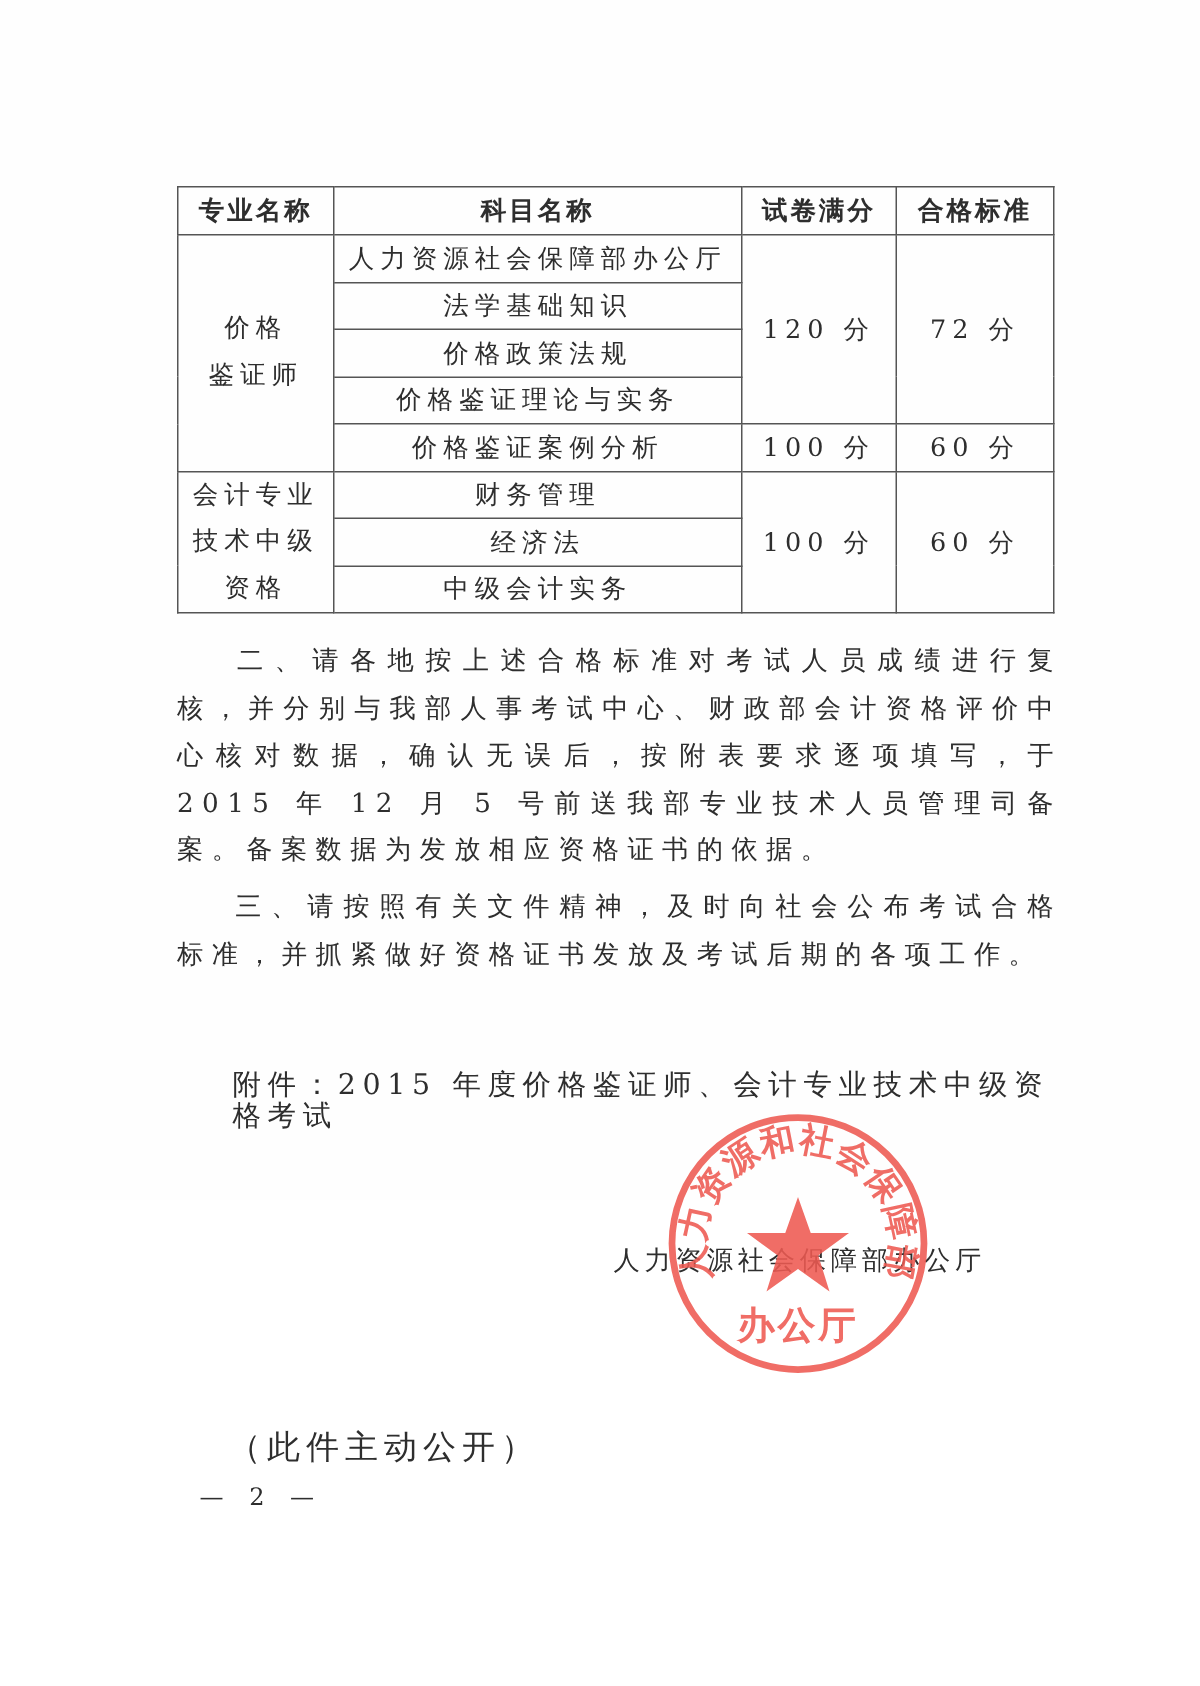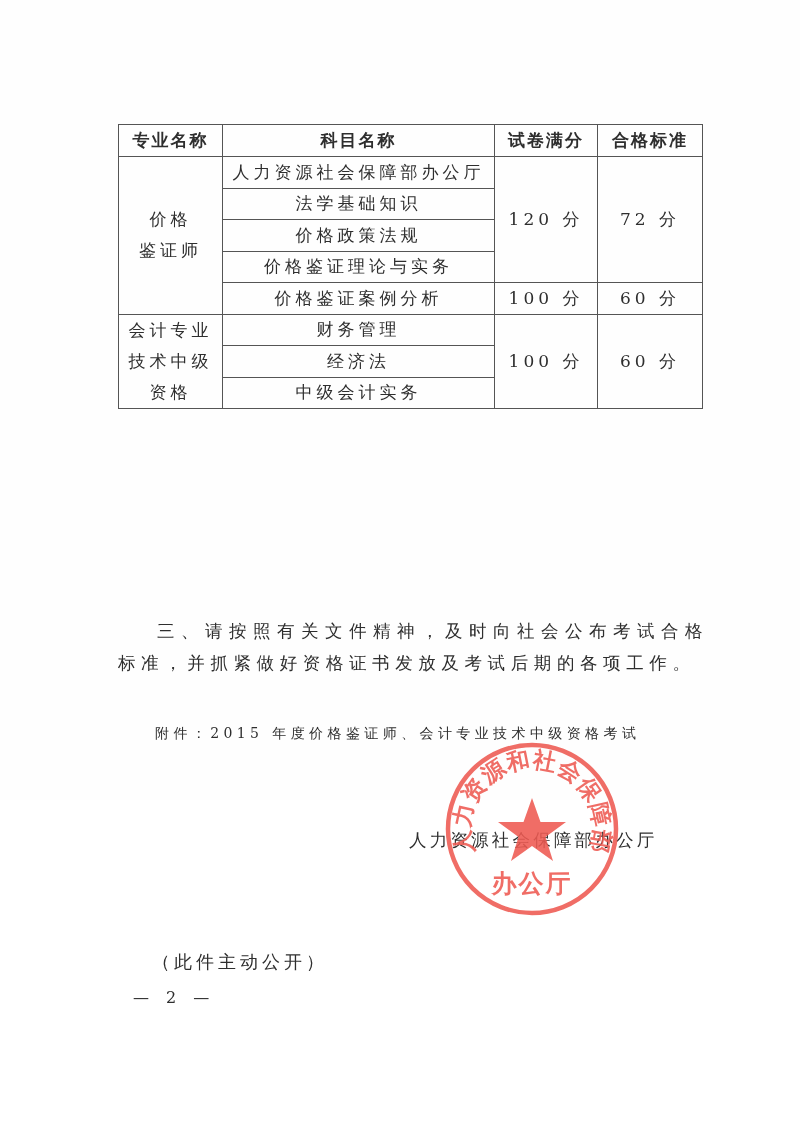--- a/index.html
+++ b/index.html
@@ -50,28 +50,28 @@
       left: 118px;
       width: 590px;
       font-size: 17.5px;
       line-height: 31.5px;
       letter-spacing: 5.6px;
       text-align: justify;
       color: #2e2e2e;
     }
     .para .indent { display: inline-block; width: 38px; }
     #para2 { top: 426px; }
-    #para3 { top: 616px; }
+    #para3 { top: 590px; }
 
     .attach {
       position: absolute;
       left: 155px; top: 713px;
       width: 560px;
-      font-size: 14px;
-      line-height: 40px;
+      font-size: 19px;
+      line-height: 21px;
       letter-spacing: 4.4px;
       color: #2e2e2e;
     }
     .attach .line2 { display: block; padding-left: 70px; margin-top: 4px; }
 
     
     .seal {
       position: absolute;
       left: 445px; top: 742px;
       width: 174px; height: 174px;
@@ -93,21 +93,21 @@
       left: 446px; top: 869px;
       font-size: 17.5px;
       letter-spacing: 2px;
       color: #2e2e2e;
       z-index: 1;
     }
 
     .public-note {
       position: absolute;
       left: 152px; top: 950px;
-      font-size: 18px;
+      font-size: 22px;
       letter-spacing: 4px;
       color: #2e2e2e;
     }
     .page-number {
       position: absolute;
       left: 133px; top: 988px;
       font-size: 16px;
       letter-spacing: 6px;
       color: #2e2e2e;
     }
@@ -168,20 +168,21 @@
       </tr>
       <tr>
         <td>经济法</td>
       </tr>
       <tr>
         <td>中级会计实务</td>
       </tr>
     </tbody>
   </table>
 
+  <div class="para" id="para2"><span class="indent"></span><span>二、请各地按上述合格标准对考试人员成绩进行复核，并分别与我部人事考试中心、财政部会计资格评价中心核对数据，确认无误后，按附表要求逐项填写，于 2015 年 12 月 5 号前送我部专业技术人员管理司备案。备案数据为发放相应资格证书的依据。</span></div>
 
   <div class="para" id="para3"><span class="indent"></span><span>三、请按照有关文件精神，及时向社会公布考试合格标准，并抓紧做好资格证书发放及考试后期的各项工作。</span></div>
 
   <div class="attach">
     <span>附件：2015 年度价格鉴证师、会计专业技术中级资格考试</span>
   </div>
 
   <div class="sign-org">人力资源社会保障部办公厅</div>
 
   <svg class="seal" viewBox="0 0 174 174">

